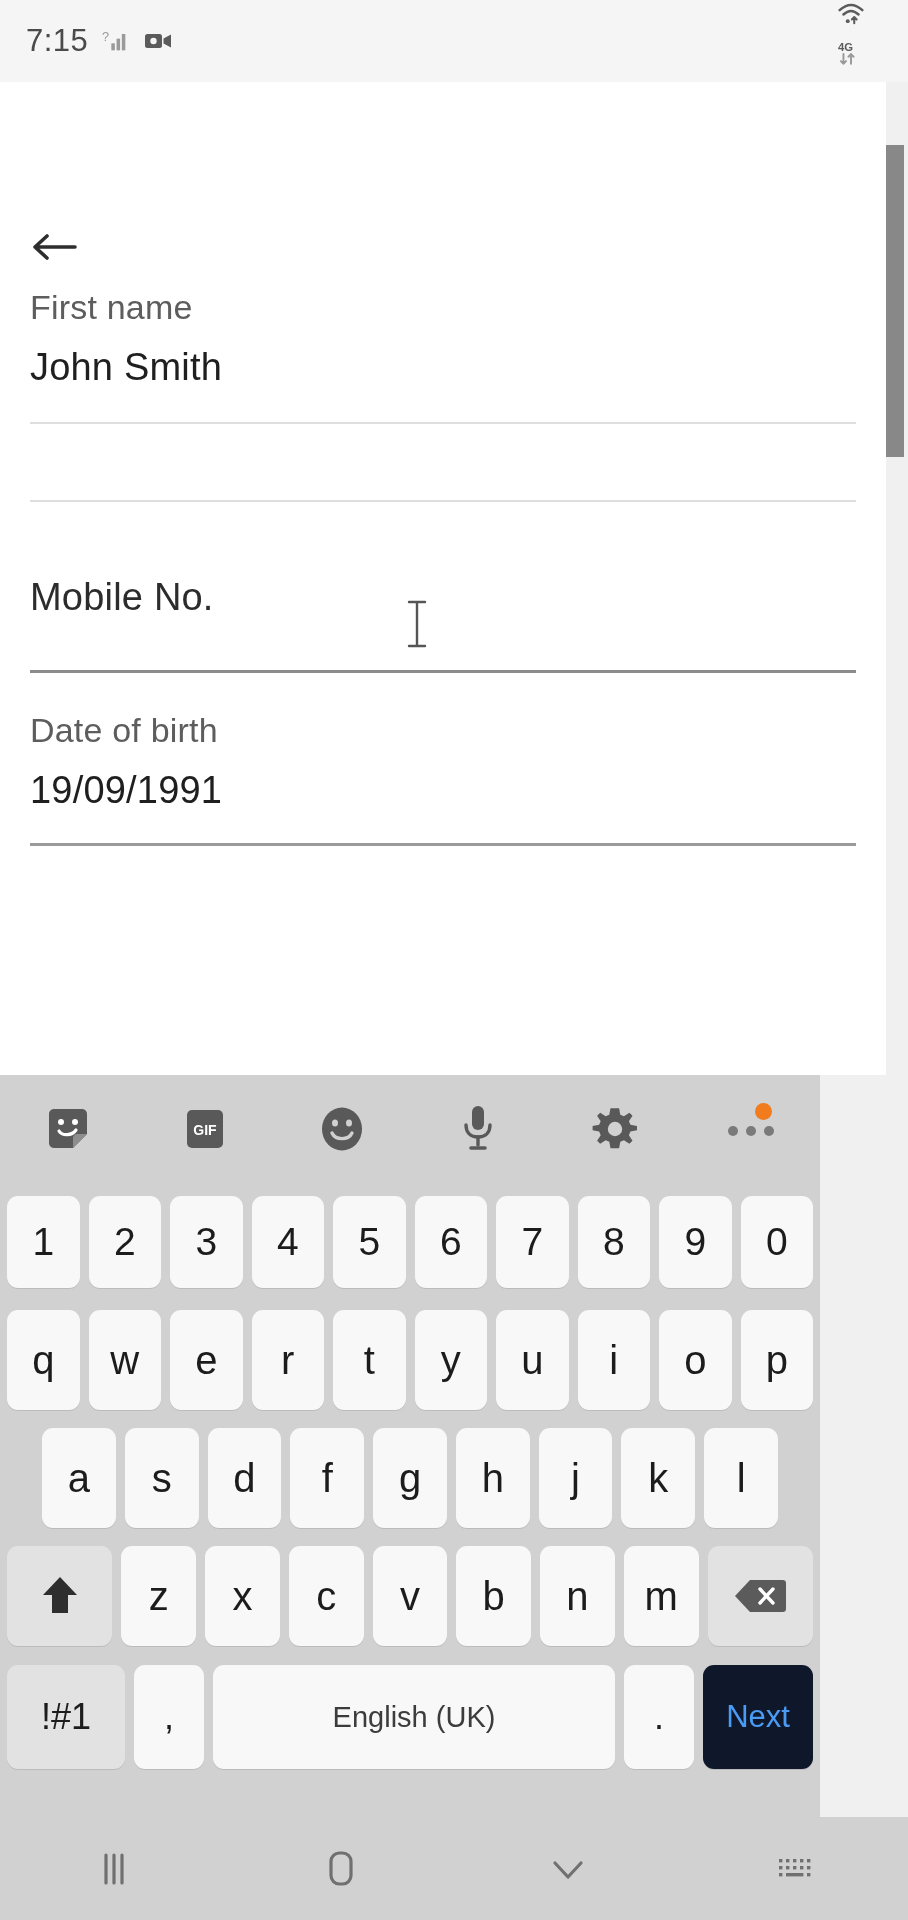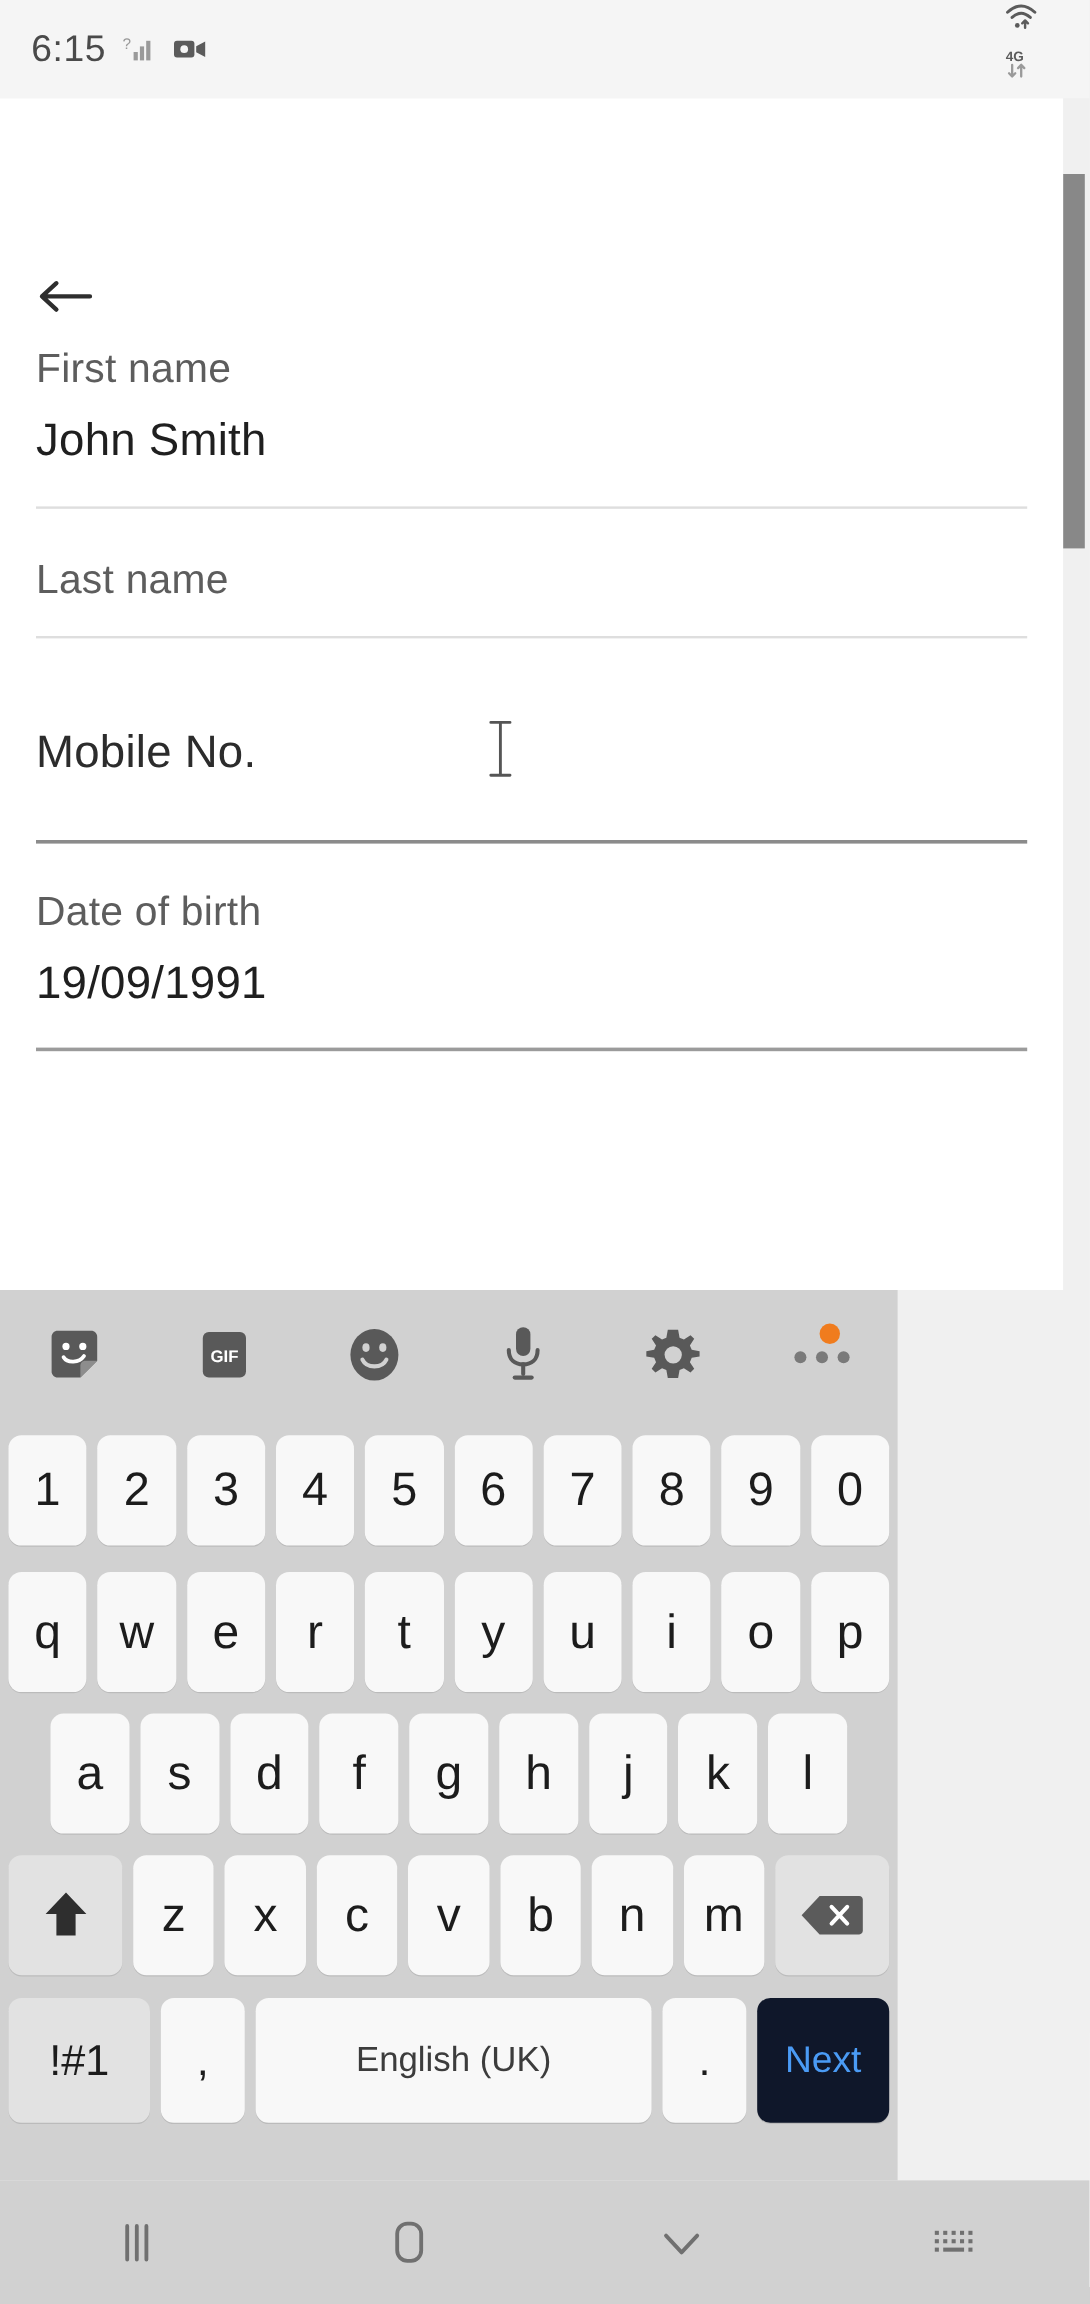--- a/index.html
+++ b/index.html
@@ -81,21 +81,21 @@
   .field-rule.focused { height: 3px; background: #8b8b8b; }
 
   #caret-icon {
     position: absolute; left: 404px; top: 518px;
     width: 26px; height: 48px;
   }
 
   
   #keyboard {
     position: absolute; left: 0; top: 1075px;
-    width: 748px; height: 742px;
+    width: 820px; height: 742px;
     background: #d1d1d1;
   }
   #kb-toolbar {
     position: relative; height: 108px;
     display: flex; align-items: center;
   }
   .kb-tool {
     flex: 1; display: flex; align-items: center; justify-content: center;
     position: relative; height: 108px;
   }
@@ -150,21 +150,21 @@
     height: 103px;
   }
 </style>
 </head>
 <body>
 
 <div id="screen">
 
   <div id="status-bar">
     <div class="sb-left">
-      <span class="sb-time">6:15</span>
+      <span class="sb-time">7:15</span>
       <span class="ic">
         <svg width="28" height="28" viewBox="0 0 24 24">
           <text x="0" y="12" font-size="11" fill="#9a9a9a" font-family="Liberation Sans, sans-serif">?</text>
           <rect x="8" y="14" width="3" height="6" fill="#9a9a9a"></rect>
           <rect x="12.5" y="10" width="3" height="10" fill="#9a9a9a"></rect>
           <rect x="17" y="6" width="3" height="14" fill="#9a9a9a"></rect>
         </svg>
       </span>
       <span class="ic">
         <svg width="30" height="24" viewBox="0 0 30 24">
@@ -239,21 +239,20 @@
     <div class="form">
 
       <div class="field">
         <div class="field-label">First name</div>
         <div class="field-value" style="margin-top:22px;">John Smith</div>
         <div style="height:32px;"></div>
       </div>
       <div class="field-rule" style="margin:0 30px;"></div>
 
       <div class="field" style="margin-top:44px;">
-        <div class="field-label">Last name</div>
         <div style="height:32px;"></div>
       </div>
       <div class="field-rule" style="margin:0 30px;"></div>
 
       <div class="field" style="margin-top:72px;">
         <div class="field-placeholder">Mobile No.</div>
         <div style="height:50px;"></div>
       </div>
       <div class="field-rule focused" style="margin:0 30px;"></div>
 

